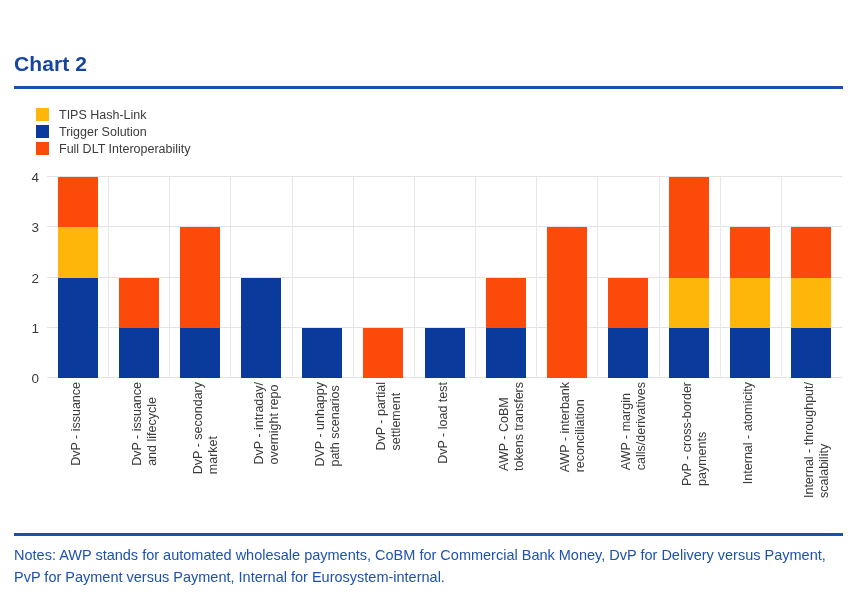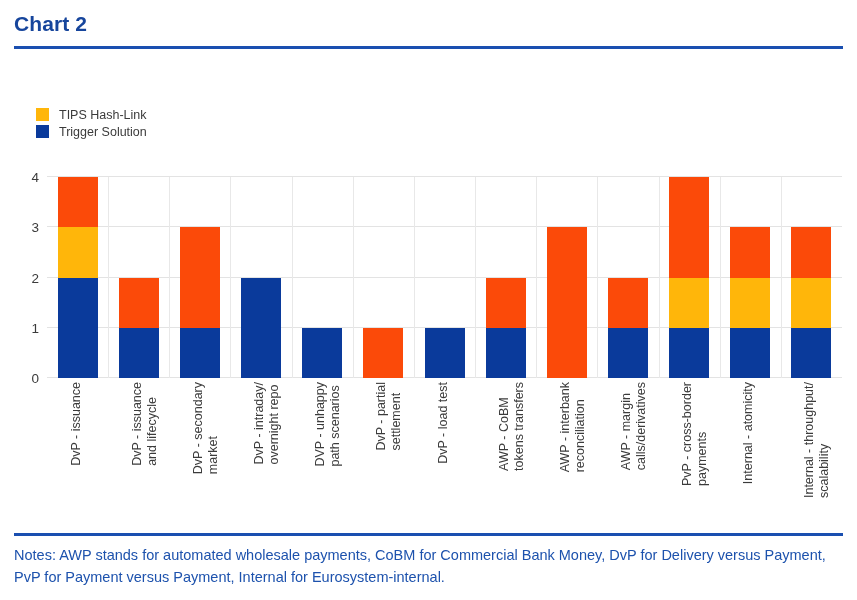--- a/index.html
+++ b/index.html
@@ -12,20 +12,21 @@
     height: 600px;
     font-family: "Liberation Sans", sans-serif;
     color: #1b4298;
     overflow: hidden;
     position: relative;
   }
 
   
   #header {
     padding: 12px 14px 18px 14px;
+    margin-top: 40px;
   }
   #chart-title {
     font-size: 21px;
     font-weight: bold;
     color: #16459c;
     line-height: 1.15;
     letter-spacing: 0.1px;
   }
   #chart-subtitle {
     font-size: 19px;
@@ -181,20 +182,24 @@
 </div>
 
 <div id="legend">
   <div class="legend-row">
     <span class="legend-swatch" style="background: rgb(255, 182, 10);"></span>
     <span class="legend-label">TIPS Hash-Link</span>
   </div>
   <div class="legend-row">
     <span class="legend-swatch" style="background: rgb(10, 58, 155);"></span>
     <span class="legend-label">Trigger Solution</span>
+  </div>
+  <div class="legend-row">
+    <span class="legend-swatch" style="background: rgb(251, 74, 9);"></span>
+    <span class="legend-label">Full DLT Interoperability</span>
   </div>
 </div>
 
 <div id="plot-wrap">
   <div id="ytick-layer">
       <div class="ytick-item" style="top: 201px;">0</div>
       <div class="ytick-item" style="top: 150.75px;">1</div>
       <div class="ytick-item" style="top: 100.5px;">2</div>
       <div class="ytick-item" style="top: 50.25px;">3</div>
       <div class="ytick-item" style="top: 0px;">4</div>

